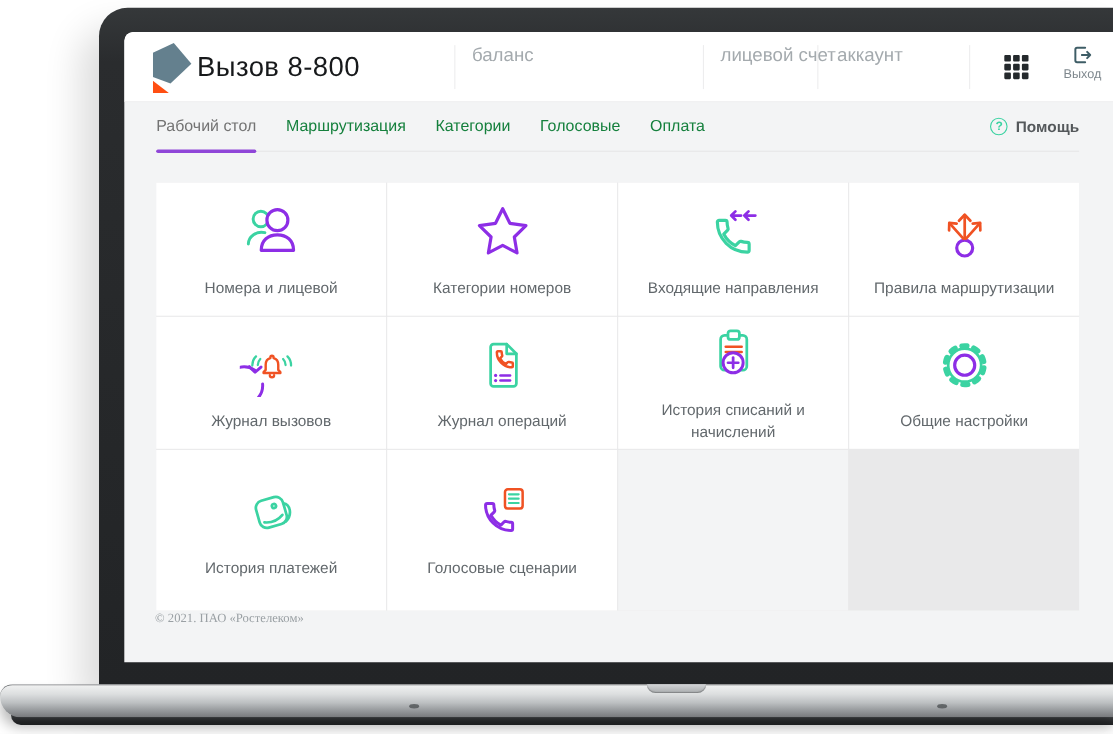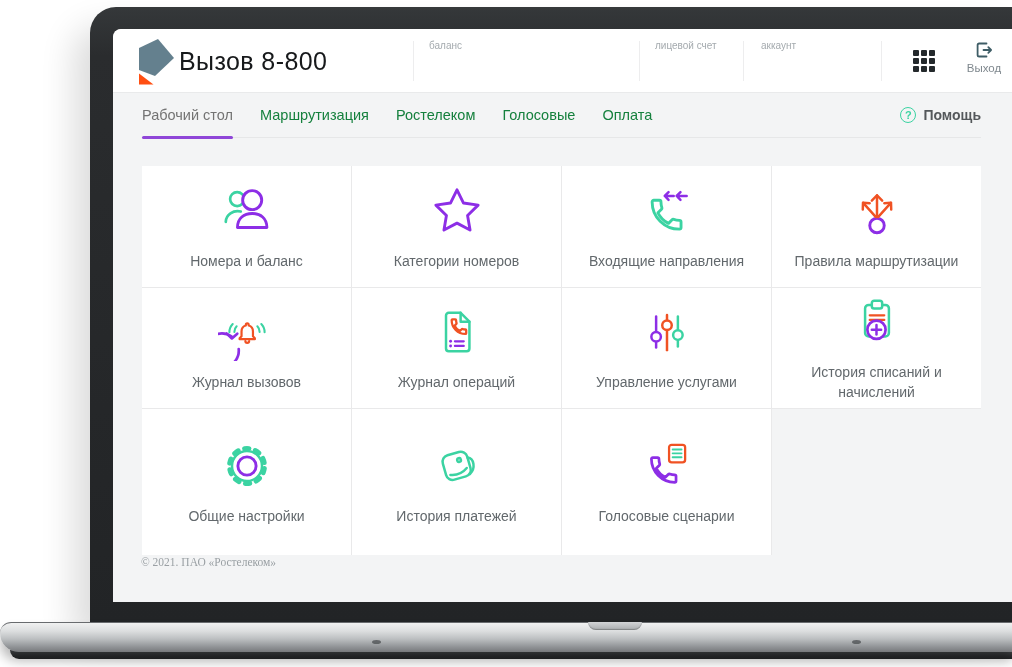--- a/index.html
+++ b/index.html
@@ -39,21 +39,21 @@
   .foot.f1{left:372px;} .foot.f2{left:852px;}
 
   
   .app-header{left:0;top:0;width:899px;height:64px;background:#fff;
     border-bottom:1px solid var(--line);border-radius:8px 0 0 0;}
   .logo{left:26px;top:9px;}
   .app-title{left:66px;top:0;height:64px;display:flex;align-items:center;
     font-size:25px;font-weight:500;letter-spacing:.4px;color:#17191b;}
   .vdiv{top:12px;width:1px;height:40px;background:#ededee;}
   .vd1{left:300px;} .vd2{left:526px;} .vd3{left:630px;} .vd4{left:768px;}
-  .field-label{top:11px;font-size:10px;color:#a4aaae;}
+  .field-label{top:11px;font-size:17px;color:#a4aaae;}
   .fl1{left:316px;} .fl2{left:542px;} .fl3{left:648px;}
   .apps-grid{left:800px;top:21px;width:23px;height:23px;display:grid;
     grid-template-columns:repeat(3,5.5px);grid-template-rows:repeat(3,5.5px);gap:2.6px;cursor:pointer;}
   .apps-grid i{background:#24292c;border-radius:1px;}
   .logout{left:840px;top:11px;width:62px;display:flex;flex-direction:column;
     align-items:center;gap:2px;cursor:pointer;}
   .logout .lbl{font-size:11.5px;color:#7f888e;}
 
   
   .nav{left:29px;top:64px;width:839px;height:45px;display:flex;align-items:center;
@@ -134,21 +134,21 @@
           <path d="M9.5 10 h7.6 M14.3 7.2 17.1 10 l-2.8 2.8"></path>
         </g>
       </svg>
       <span class="lbl">Выход</span>
     </div>
   </div>
 
   <div class="abs nav">
     <div class="tab active">Рабочий стол</div>
     <div class="tab">Маршрутизация</div>
-    <div class="tab">Ростелеком</div>
+    <div class="tab">Категории</div>
     <div class="tab">Голосовые</div>
     <div class="tab">Оплата</div>
     <div class="help">
       <span class="q">?</span>
       <span class="lbl">Помощь</span>
     </div>
   </div>
 
   <div class="abs tiles">
 
@@ -156,21 +156,21 @@
       <svg width="58" height="58" viewBox="0 0 56 56">
         <g class="sg" fill="none" stroke-width="2.6">
           <circle cx="18.5" cy="16.5" r="6.8"></circle>
           <path d="M7.5 38.5 a11.5 10.5 0 0 1 14.5 -10"></path>
         </g>
         <g class="sp" fill="#fff" stroke-width="2.8">
           <circle cx="33" cy="17.5" r="9.2"></circle>
           <path d="M18.8 44 c0-9 6.3-13.6 14.2-13.6 S47.2 35 47.2 44 Z"></path>
         </g>
       </svg>
-      <span class="lbl">Номера и баланс</span>
+      <span class="lbl">Номера и лицевой</span>
     </div>
 
     <div class="tile">
       <svg width="58" height="58" viewBox="0 0 56 56">
         <path class="sp" fill="none" stroke-width="2.8" d="M28 7.5 l6.3 12.8 14.1 2 -10.2 10 2.4 14 -12.6-6.6 -12.6 6.6 2.4-14 -10.2-10 14.1-2 Z"></path>
       </svg>
       <span class="lbl">Категории номеров</span>
     </div>
 
     <div class="tile">
@@ -235,39 +235,20 @@
             <path d="M26 41.5 H34.5"></path>
           </g>
         <g class="fp">
             <circle cx="21.8" cy="37" r="1.4"></circle>
             <circle cx="21.8" cy="41.5" r="1.4"></circle>
           </g>
       </svg>
       <span class="lbl">Журнал операций</span>
     </div>
 
-    <div class="tile">
-      <svg width="58" height="58" viewBox="0 0 56 56">
-        <g fill="none" stroke-width="2.4">
-          <g class="sp">
-              <path d="M17.5 13 V43"></path>
-              <circle cx="17.5" cy="32.5" r="4.6" fill="#fff"></circle>
-            </g>
-          <g class="so">
-              <path d="M28 11.5 V45.5"></path>
-              <circle cx="28" cy="21.5" r="4.6" fill="#fff"></circle>
-            </g>
-          <g class="sg">
-              <path d="M38.5 13 V42"></path>
-              <circle cx="38.5" cy="31" r="4.6" fill="#fff"></circle>
-            </g>
-        </g>
-      </svg>
-      <span class="lbl">Управление услугами</span>
-    </div>
 
     <div class="tile">
       <svg width="58" height="58" viewBox="0 0 56 56">
         <g class="sg" fill="none" stroke-width="2.4">
           <rect x="16.5" y="11.5" width="23" height="30.5" rx="3.5"></rect>
           <rect x="23" y="7.5" width="10" height="7.5" rx="2.2" fill="#fff"></rect>
         </g>
         <g class="so" fill="none" stroke-width="2.2">
             <path d="M21 21.5 H35"></path>
             <path d="M21 26 H35"></path>

